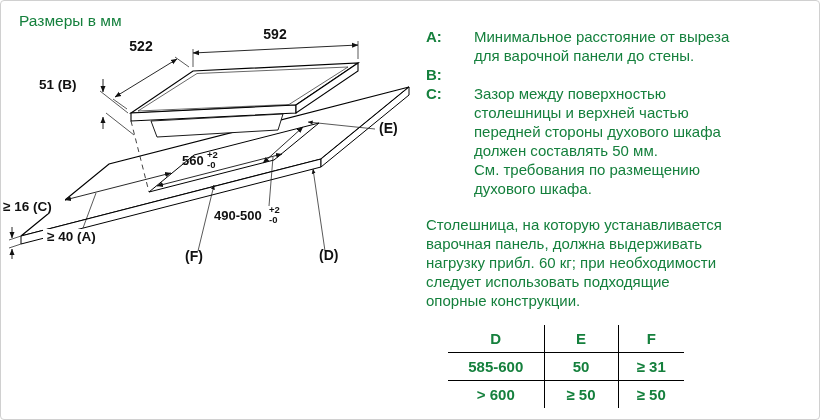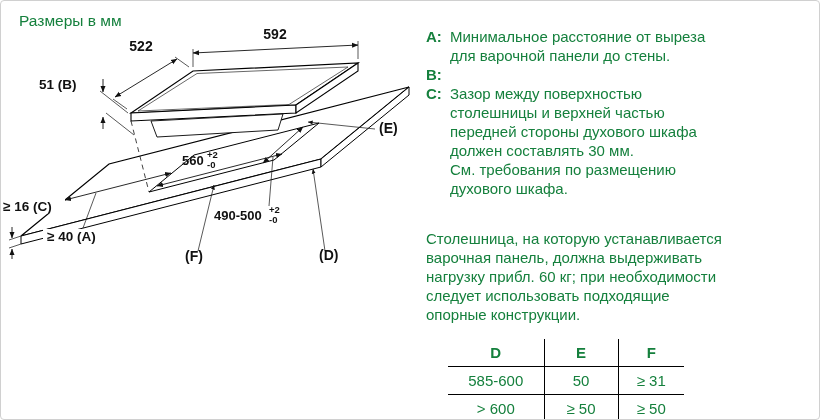--- a/index.html
+++ b/index.html
@@ -9,24 +9,24 @@
     background:#fff;color:#15803d;
     font-family:"Liberation Sans",sans-serif;
   }
   .title{position:absolute;left:18px;top:11px;font-size:15.5px;}
   .diagram-wrap{position:absolute;left:0;top:0;width:420px;height:400px;font-weight:bold;}
   svg{font-family:"Liberation Sans",sans-serif;}
   svg text{fill:#111;}
   .right-col{position:absolute;left:425px;top:26px;width:384px;font-size:15px;line-height:19px;}
   .legend-item{display:flex;align-items:flex-start;}
   .legend-key{flex:0 0 24px;font-weight:bold;}
-  .legend-text{white-space:pre-line;}
-  .note{margin-top:31px;white-space:pre-line;}
+  .legend-text{white-space:pre-line;margin-left:24px;}
+  .note{margin-top:17px;white-space:pre-line;}
   table.spec{border-collapse:collapse;margin:15px 0 0 22px;}
-  .spec th,.spec td{font-size:15px;text-align:center;padding:2px 0;height:23px;font-weight:normal;}
+  .spec th,.spec td{font-size:15px;text-align:center;padding:2px 0;height:23px;font-weight:bold;}
   .spec th{font-weight:bold;border-bottom:1px solid #000;}
   .spec th:nth-child(1),.spec td:nth-child(1),
   .spec th:nth-child(2),.spec td:nth-child(2){border-right:1px solid #000;}
   .spec tbody tr:first-child td{border-bottom:1px solid #000;}
   .col-d{width:96px;}.col-e{width:74px;}.col-f{width:66px;}
 </style>
 </head>
 <body>
 
 <div class="page">
@@ -121,21 +121,21 @@
 для варочной панели до стены.</span>
       </div>
       <div class="legend-item">
         <span class="legend-key">B:</span>
       </div>
       <div class="legend-item">
         <span class="legend-key">C:</span>
         <span class="legend-text">Зазор между поверхностью
 столешницы и верхней частью
 передней стороны духового шкафа
-должен составлять 30 мм.
+должен составлять 50 мм.
 См. требования по размещению
 духового шкафа.</span>
       </div>
     </div>
 
     <div class="note">Столешница, на которую устанавливается
 варочная панель, должна выдерживать
 нагрузку прибл. 60 кг; при необходимости
 следует использовать подходящие
 опорные конструкции.</div>

